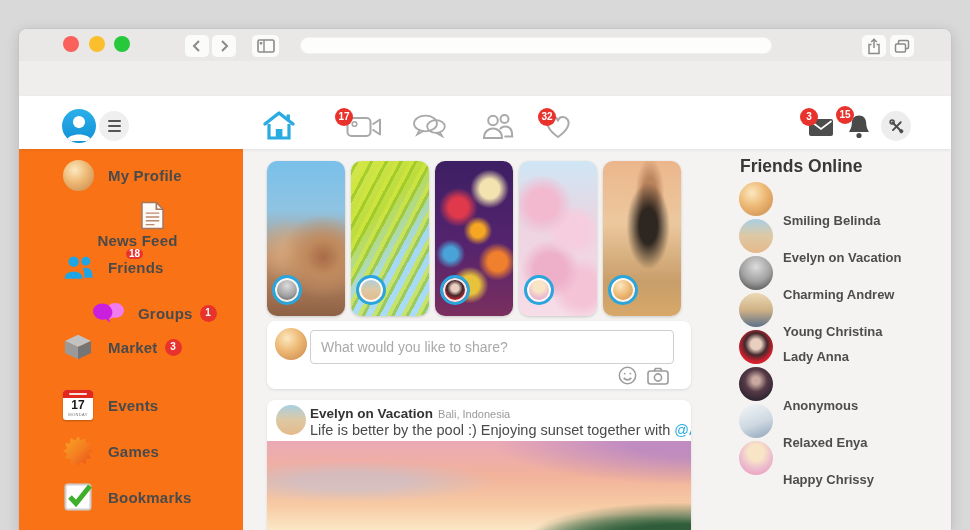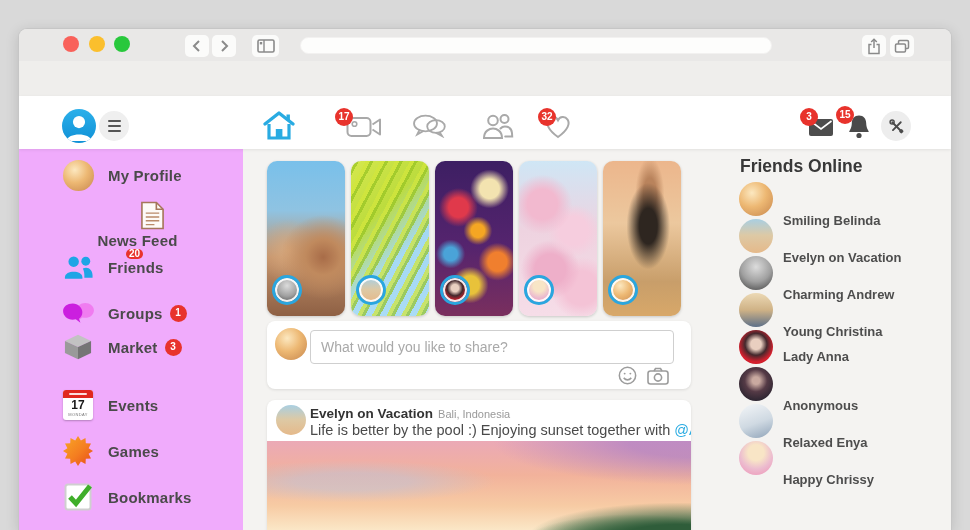--- a/index.html
+++ b/index.html
@@ -30,21 +30,21 @@
     background:#efefef;display:flex;flex-direction:column;align-items:center;justify-content:center;gap:3px;}
   .burger-btn i{display:block;width:13px;height:2px;background:#555;border-radius:1px;}
   .hicon{position:absolute;}
   .tools-btn{position:absolute;left:862px;top:82px;width:30px;height:30px;border-radius:50%;
     background:#ededed;display:flex;align-items:center;justify-content:center;}
   .badge{background:#e8332c;color:#fff;font-size:10px;font-weight:bold;min-width:18px;height:18px;
     border-radius:9px;display:inline-flex;align-items:center;justify-content:center;padding:0 3px;line-height:1;}
   .badge:empty{display:none;}
   .hbadge{position:absolute;z-index:6;}
   
-  .sidebar{position:absolute;left:0;top:120px;width:224px;height:382px;background:#f0abfc;}
+  .sidebar{position:absolute;left:0;top:120px;width:224px;height:382px;background:#f97316;}
   .side-item{position:absolute;left:0;width:224px;height:46px;display:flex;align-items:center;cursor:pointer;}
   .side-ico{width:34px;height:34px;margin-left:42px;display:flex;align-items:center;justify-content:center;flex:none;}
   .side-label{margin-left:13px;font-size:15px;font-weight:bold;color:#4a4a4a;letter-spacing:.2px;}
   .side-item .badge{margin-left:7px;width:17px;height:17px;min-width:17px;}
   .avatar{border-radius:50%;overflow:hidden;flex:none;}
   
   .av-belinda{background:radial-gradient(circle at 38% 32%,#fce8c0 0%,#edb873 45%,#c6854c 100%);}
   .av-evelyn{background:linear-gradient(180deg,#a9cfe2 0%,#ddc9a5 48%,#e5b98a 100%);}
   .av-andrew{background:radial-gradient(circle at 50% 32%,#dcdcdc 0%,#a0a0a0 52%,#3c3c3c 100%);}
   .av-christina{background:linear-gradient(180deg,#ecd9b5 0%,#cfb286 50%,#5d7089 100%);}
@@ -268,37 +268,37 @@
           <path d="M17 1.5 V8.5 H24" fill="none" stroke="#a5765b" stroke-width="1.7"></path>
           <g stroke="#b98a6a" stroke-width="1.5">
             <line x1="6" y1="12.5" x2="20" y2="12.5"></line>
               <line x1="6" y1="16.5" x2="20" y2="16.5"></line>
             <line x1="6" y1="20.5" x2="20" y2="20.5"></line>
               <line x1="6" y1="24.5" x2="15" y2="24.5"></line>
           </g>
         </svg>
       </div>
       <span class="side-label">News Feed</span>
-      <span class="badge">20</span>
+      <span class="badge">18</span>
     </div>
     <div class="side-item" style="top:95px;">
       <div class="side-ico">
         <svg width="31" height="26" viewBox="0 0 32 26">
           <g fill="#1ea5e6">
             <circle cx="23.5" cy="7" r="4.6"></circle>
             <path d="M20.5 14.5 c5.5-2.5 10 1.5 10 7 V24 h-8.5 c0.3-3.5-0.2-6.8-1.5-9.5 z"></path>
             <circle cx="11" cy="7.5" r="5.4"></circle>
             <path d="M2 23.5 c0-7.5 18-7.5 18 0 V25 H2 z"></path>
           </g>
         </svg>
       </div>
       <span class="side-label">Friends</span>
 
     </div>
-    <div class="side-item" style="top:141px;">
+    <div class="side-item" style="top:141px;padding-left:30px;">
       <div class="side-ico">
         <svg width="33" height="27" viewBox="0 0 34 28">
           <path d="M33 10.5 c0 4.5-4 8-9 8 -1 0-2-.15-2.9-.4 L17 20.8 l1.3-3.6 c-2-1.5-3.3-3.6-3.3-6.1 0-4.5 4-8 9-8 s9 3.6 9 7.4 z" fill="#f07cf0"></path>
           <path d="M1 11.5 c0 5 4.5 9 10 9 1.1 0 2.2-.15 3.2-.45 L19 23.5 l-1.5-4.1 c2.2-1.6 3.5-4 3.5-6.7 0-5-4.5-9.2-10-9.2 S1 6.5 1 11.5 z" fill="#cb1fdf"></path>
         </svg>
       </div>
       <span class="side-label">Groups</span>
       <span class="badge">1</span>
     </div>
     <div class="side-item" style="top:175px;">

